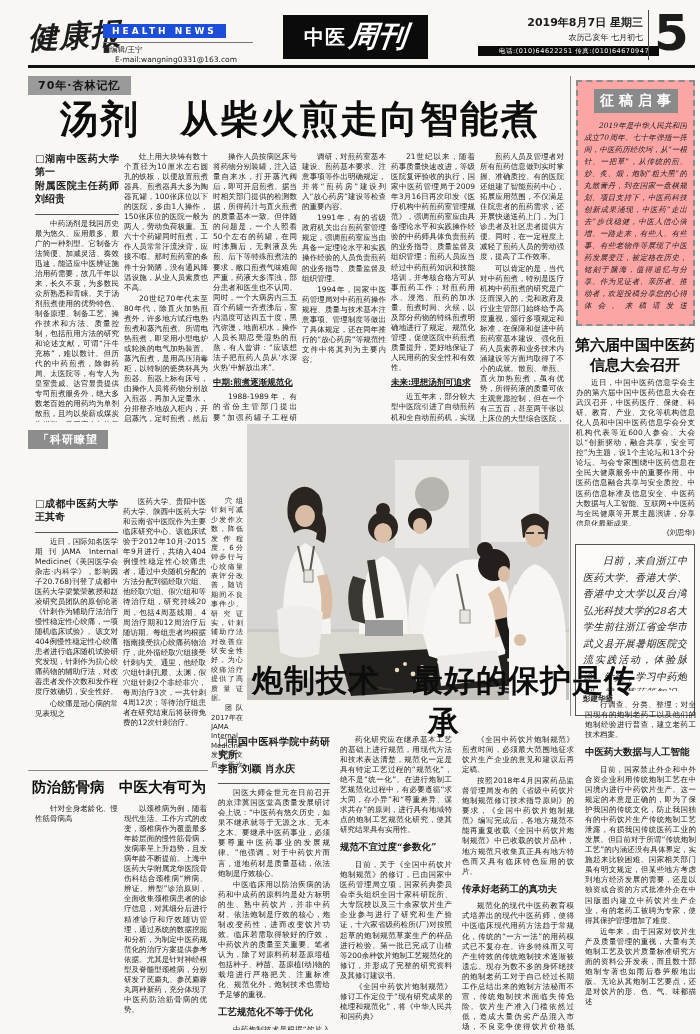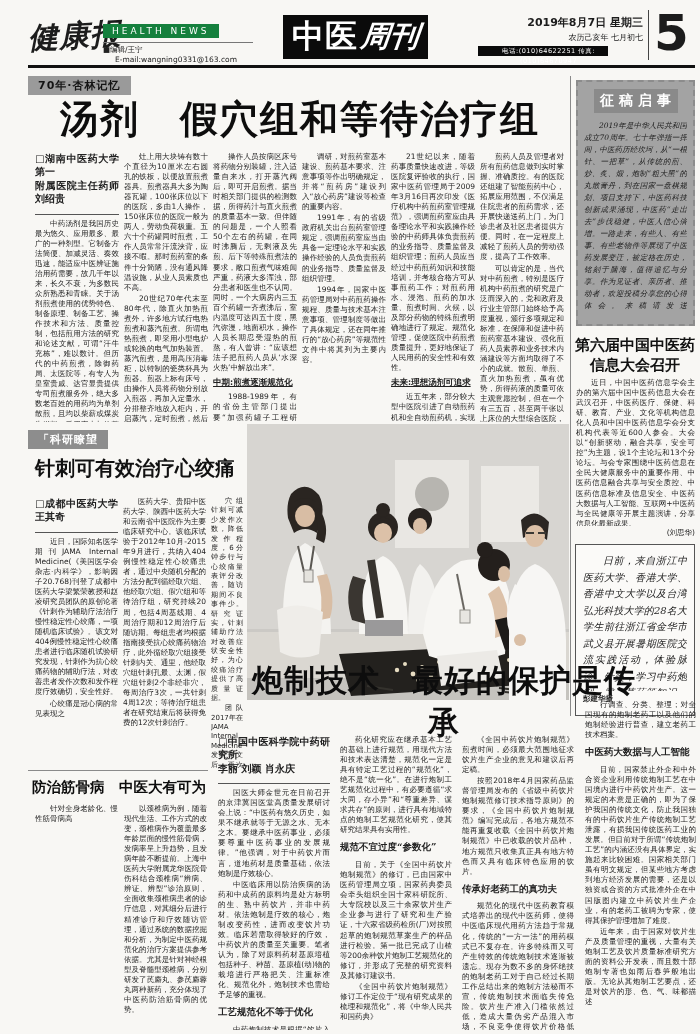--- a/index.html
+++ b/index.html
@@ -7,25 +7,25 @@
   .page {
     position:relative; width:700px; height:1034px; margin:0 auto;
     background:#f8f7f4; color:#1c1c1c; overflow:hidden;
     font-family:"DejaVu Sans","Liberation Sans",sans-serif;
   }
   .abs { position:absolute; }
 
   
   .logo-cn { font-family:"DejaVu Serif","Liberation Serif",serif; font-style:italic; font-weight:bold;
              font-size:30px; transform:rotate(-3deg); letter-spacing:1px; }
-  .hn-badge { background:#15803d; color:#fff; font-size:9px; font-weight:normal; letter-spacing:3px; padding:2px 9px; }
+  .hn-badge { background:#1d4ed8; color:#fff; font-size:9px; font-weight:bold; letter-spacing:3px; padding:2px 9px; }
   .mh-line { background:#777; height:1px; }
   .mh-small { font-size:7.5px; color:#222; }
   .weekly-box { background:#0b0b0b; color:#fff; width:145px; height:44px; display:flex; align-items:center; justify-content:center; }
-  .weekly-a { font-size:32px; font-weight:bold; letter-spacing:1px; }
+  .weekly-a { font-size:20px; font-weight:bold; letter-spacing:1px; }
   .weekly-b { font-size:29px; font-weight:900; font-style:italic; margin-left:3px; transform:skewX(-6deg); }
   .date-line { font-size:11px; font-weight:bold; text-align:right; }
   .lunar-line { font-size:8px; text-align:right; color:#222; margin-top:2px; }
   .contact-bar { background:#0b0b0b; color:#fff; font-size:6.5px; height:10px; line-height:10px; text-align:center; letter-spacing:.5px; }
   .page-num { font-size:50px; font-weight:900; line-height:1; }
   .vert-rule { width:1px; background:#444; }
   .head-rule { background:#111; }
 
   
   .gray-badge { background:#9a9a9a; color:#141414; font-weight:bold; font-size:11px; padding:2px 10px; letter-spacing:1px; }
@@ -40,21 +40,21 @@
   .flow .h { font-weight:bold; text-align:left; text-decoration:underline; font-size:8.5px; margin:4px 0;
              font-family:"DejaVu Serif","Liberation Serif",serif; text-indent:0; }
   .flow .by { font-weight:bold; white-space:pre-line; border-bottom:1px solid #555; padding-bottom:8px;
               margin-bottom:4px; font-size:10px; text-indent:0; }
   .cols { display:flex; }
   .cols > div { overflow:hidden; }
   .paozhi-flow .h { text-decoration:none; font-size:9.5px; margin:6px 0; }
   .narrow { font-size:7px; }
 
   
-  .callout { border:2px dashed #8c8c8c; background:#a3a3a3; padding:7px 6px; }
+  .callout { border:2px dashed #8c8c8c; background:#fca5a5; padding:7px 6px; }
   .callout-title { background:#8a8a8a; color:#fff; font-family:"DejaVu Serif","Liberation Serif",serif;
                    font-weight:bold; font-size:14px; letter-spacing:5px; text-align:center; width:84px;
                    margin:0 auto; padding:3px 0 3px 5px; }
   .callout-body { font-size:7.5px; line-height:1.6; font-style:italic; text-align:justify;
                   font-family:"DejaVu Serif","Liberation Serif",serif; text-indent:2em; margin-top:7px; }
   .conf-headline { font-size:15px; line-height:1.3; white-space:pre-line; }
   .sign { font-size:7.5px; text-align:right; }
   .caption-box { border:1px solid #555; padding:8px 7px 5px; background:#fbfaf8; }
   .caption-text { font-size:10px; line-height:1.65; font-style:italic; text-align:justify;
                   font-family:"DejaVu Serif","Liberation Serif",serif; text-indent:2em; }
@@ -73,27 +73,27 @@
   <div class="abs mh-small" style="left:103px; top:45px;">■编辑/王宁</div>
   <div class="abs mh-small" style="left:103px; top:55px;padding-left:12px;">E-mail:wangning0331@163.com</div>
 
   <div class="abs weekly-box" style="left:283px; top:15px;">
     <span class="weekly-a">中医</span>
     <span class="weekly-b">周刊</span>
   </div>
 
   <div class="abs date-line" style="left:495px; top:15px; width:148px;">2019年8月7日 星期三</div>
   <div class="abs lunar-line" style="left:495px; top:30px; width:148px;">农历己亥年 七月初七</div>
-  <div class="abs contact-bar" style="left:478px; top:46px; width:130px;padding-left:11px;">电话:(010)64622251 传真:(010)64670947</div>
+  <div class="abs contact-bar" style="left:478px; top:46px; width:181px;padding-left:11px;">电话:(010)64622251 传真:(010)64670947</div>
   <div class="abs vert-rule" style="left:648px; top:10px; height:50px;"></div>
   <div class="abs page-num" style="left:654px; top:8px;">5</div>
   <div class="abs head-rule" style="left:28px; top:65px; width:667px; height:3px;"></div>
 
   <div class="abs gray-badge" style="left:28px; top:76px;">70年·杏林记忆</div>
-  <div class="abs headline-black" style="left:30px; top:94px; width:540px; font-size:38px;">汤剂　假穴组和等待治疗组</div>
+  <div class="abs headline-black" style="left:30px; top:94px; width:540px; font-size:38px;">汤剂　从柴火煎走向智能煮</div>
 
   <div class="abs cols" style="left:35px; top:152px; width:532px; height:270px;">
     <div class="flow" style="width:84px; margin-right:5px;">
         <div class="by">□湖南中医药大学第一
 附属医院主任药师 刘绍贵</div>
         <p class="p">中药汤剂是我国历史最为悠久、应用最多、最广的一种剂型。它制备方法简便、加减灵活、奏效迅速，能适应中医辨证施治用药需要，故几千年以来，长久不衰，为多数民众所熟悉和青睐。关于汤剂煎煮使用的优势特色、制备原理、制备工艺、操作技术和方法、质量控制，包括煎用方法的研究和论述文献，可谓“汗牛充栋”，难以数计。但历代的中药煎煮，除御药局、太医院等，有专人为皇室贵戚、达官显贵提供专司煎煮服务外，绝大多数老百姓的用药均为单剂散煎，且均以柴薪或煤炭为燃料，采用直火加热煎煮。</p>
         <div class="h">早期:煎药室“水深火热”</div>
       </div>
     <div class="flow" style="width:84px; margin-right:5px;">
         <p class="p">灶上用大块铸有数十个直径为10厘米左右圆孔的铁板，以便放置煎煮器具。煎煮器具大多为陶器瓦罐，100张床位以下的医院，多由1人操作，150张床位的医院一般为两人，劳动负荷极重。五六十个药罐同时煎煮，工作人员常常汗流浃背，应接不暇。那时煎药室的条件十分简陋，没有通风降温设施，从业人员素质也不高。</p>
@@ -133,21 +133,20 @@
       <p class="p">近日，中国中医药信息学会主办的第六届中国中医药信息大会在武汉召开，中医药医疗、保健、科研、教育、产业、文化等机构信息化人员和中国中医药信息学会分支机构代表等近600人参会。大会以“创新驱动，融合共享，安全可控”为主题，设1个主论坛和13个分论坛。与会专家围绕中医药信息在全民大健康服务中的重要作用、中医药信息融合共享与安全质控、中医药信息标准及信息安全、中医药大数据与人工智能、互联网+中医药与全民健康等开展主题演讲，分享信息化最新成果。</p>
     </div>
   <div class="abs sign" style="left:576px; top:528px; width:119px;">(刘思华)</div>
 
   <div class="abs caption-box" style="left:575px; top:544px; width:120px; height:172px;">
     <div class="caption-text" style="height:138px; overflow:hidden;">日前，来自浙江中医药大学、香港大学、香港中文大学以及台湾弘光科技大学的28名大学生前往浙江省金华市武义县开展暑期医院交流实践活动，体验脉诊、针灸，学习中药炮制、辨识草药等知识，从而感受传统中医的魅力。图为大学生在切制中草药。</div>
     <div class="caption-credit">彭建华摄</div>
   </div>
 
   <div class="abs gray-badge light" style="left:28px; top:430px;">「科研瞭望</div>
-  <div class="abs headline-serif" style="left:30px; top:455px; width:210px; font-size:20px;">针刺可有效治疗心绞痛</div>
 
   <div class="abs cols" style="left:35px; top:497px; width:208px; height:272px;">
     <div class="flow" style="width:83px; margin-right:5px;">
         <div class="by">□成都中医药大学 王其奇</div>
         <p class="p">近日，国际知名医学期刊JAMA Internal Medicine(《美国医学会杂志·内科学》，影响因子20.768)刊登了成都中医药大学梁繁荣教授和赵凌研究员团队的原创论著《针刺作为辅助疗法治疗慢性稳定性心绞痛，一项随机临床试验》。该文对404例慢性稳定性心绞痛患者进行临床随机试验研究发现，针刺作为抗心绞痛药物的辅助疗法，对改善患者发作次数和发作程度疗效确切，安全性好。</p>
         <p class="p">心绞痛是冠心病的常见表现之</p>
       </div>
     <div class="flow" style="width:83px; margin-right:5px;">
         <p class="p">医药大学、贵阳中医药大学、陕西中医药大学和云南省中医院作为主要临床研究中心。该临床试验于2012年10月-2015年9月进行，共纳入404例慢性稳定性心绞痛患者，通过中央随机分配的方法分配到循经取穴组、他经取穴组、假穴组和等待治疗组，研究持续20周，包括4周基线期、4周治疗期和12周治疗后随访期。每组患者均根据指南接受抗心绞痛药物治疗，此外循经取穴组接受针刺内关、通里，他经取穴组针刺孔最、太渊，假穴组针刺2个非经非穴，每周治疗3次，一共针刺4周12次；等待治疗组患者在研究结束后将获得免费的12次针刺治疗。</p>
       </div>

